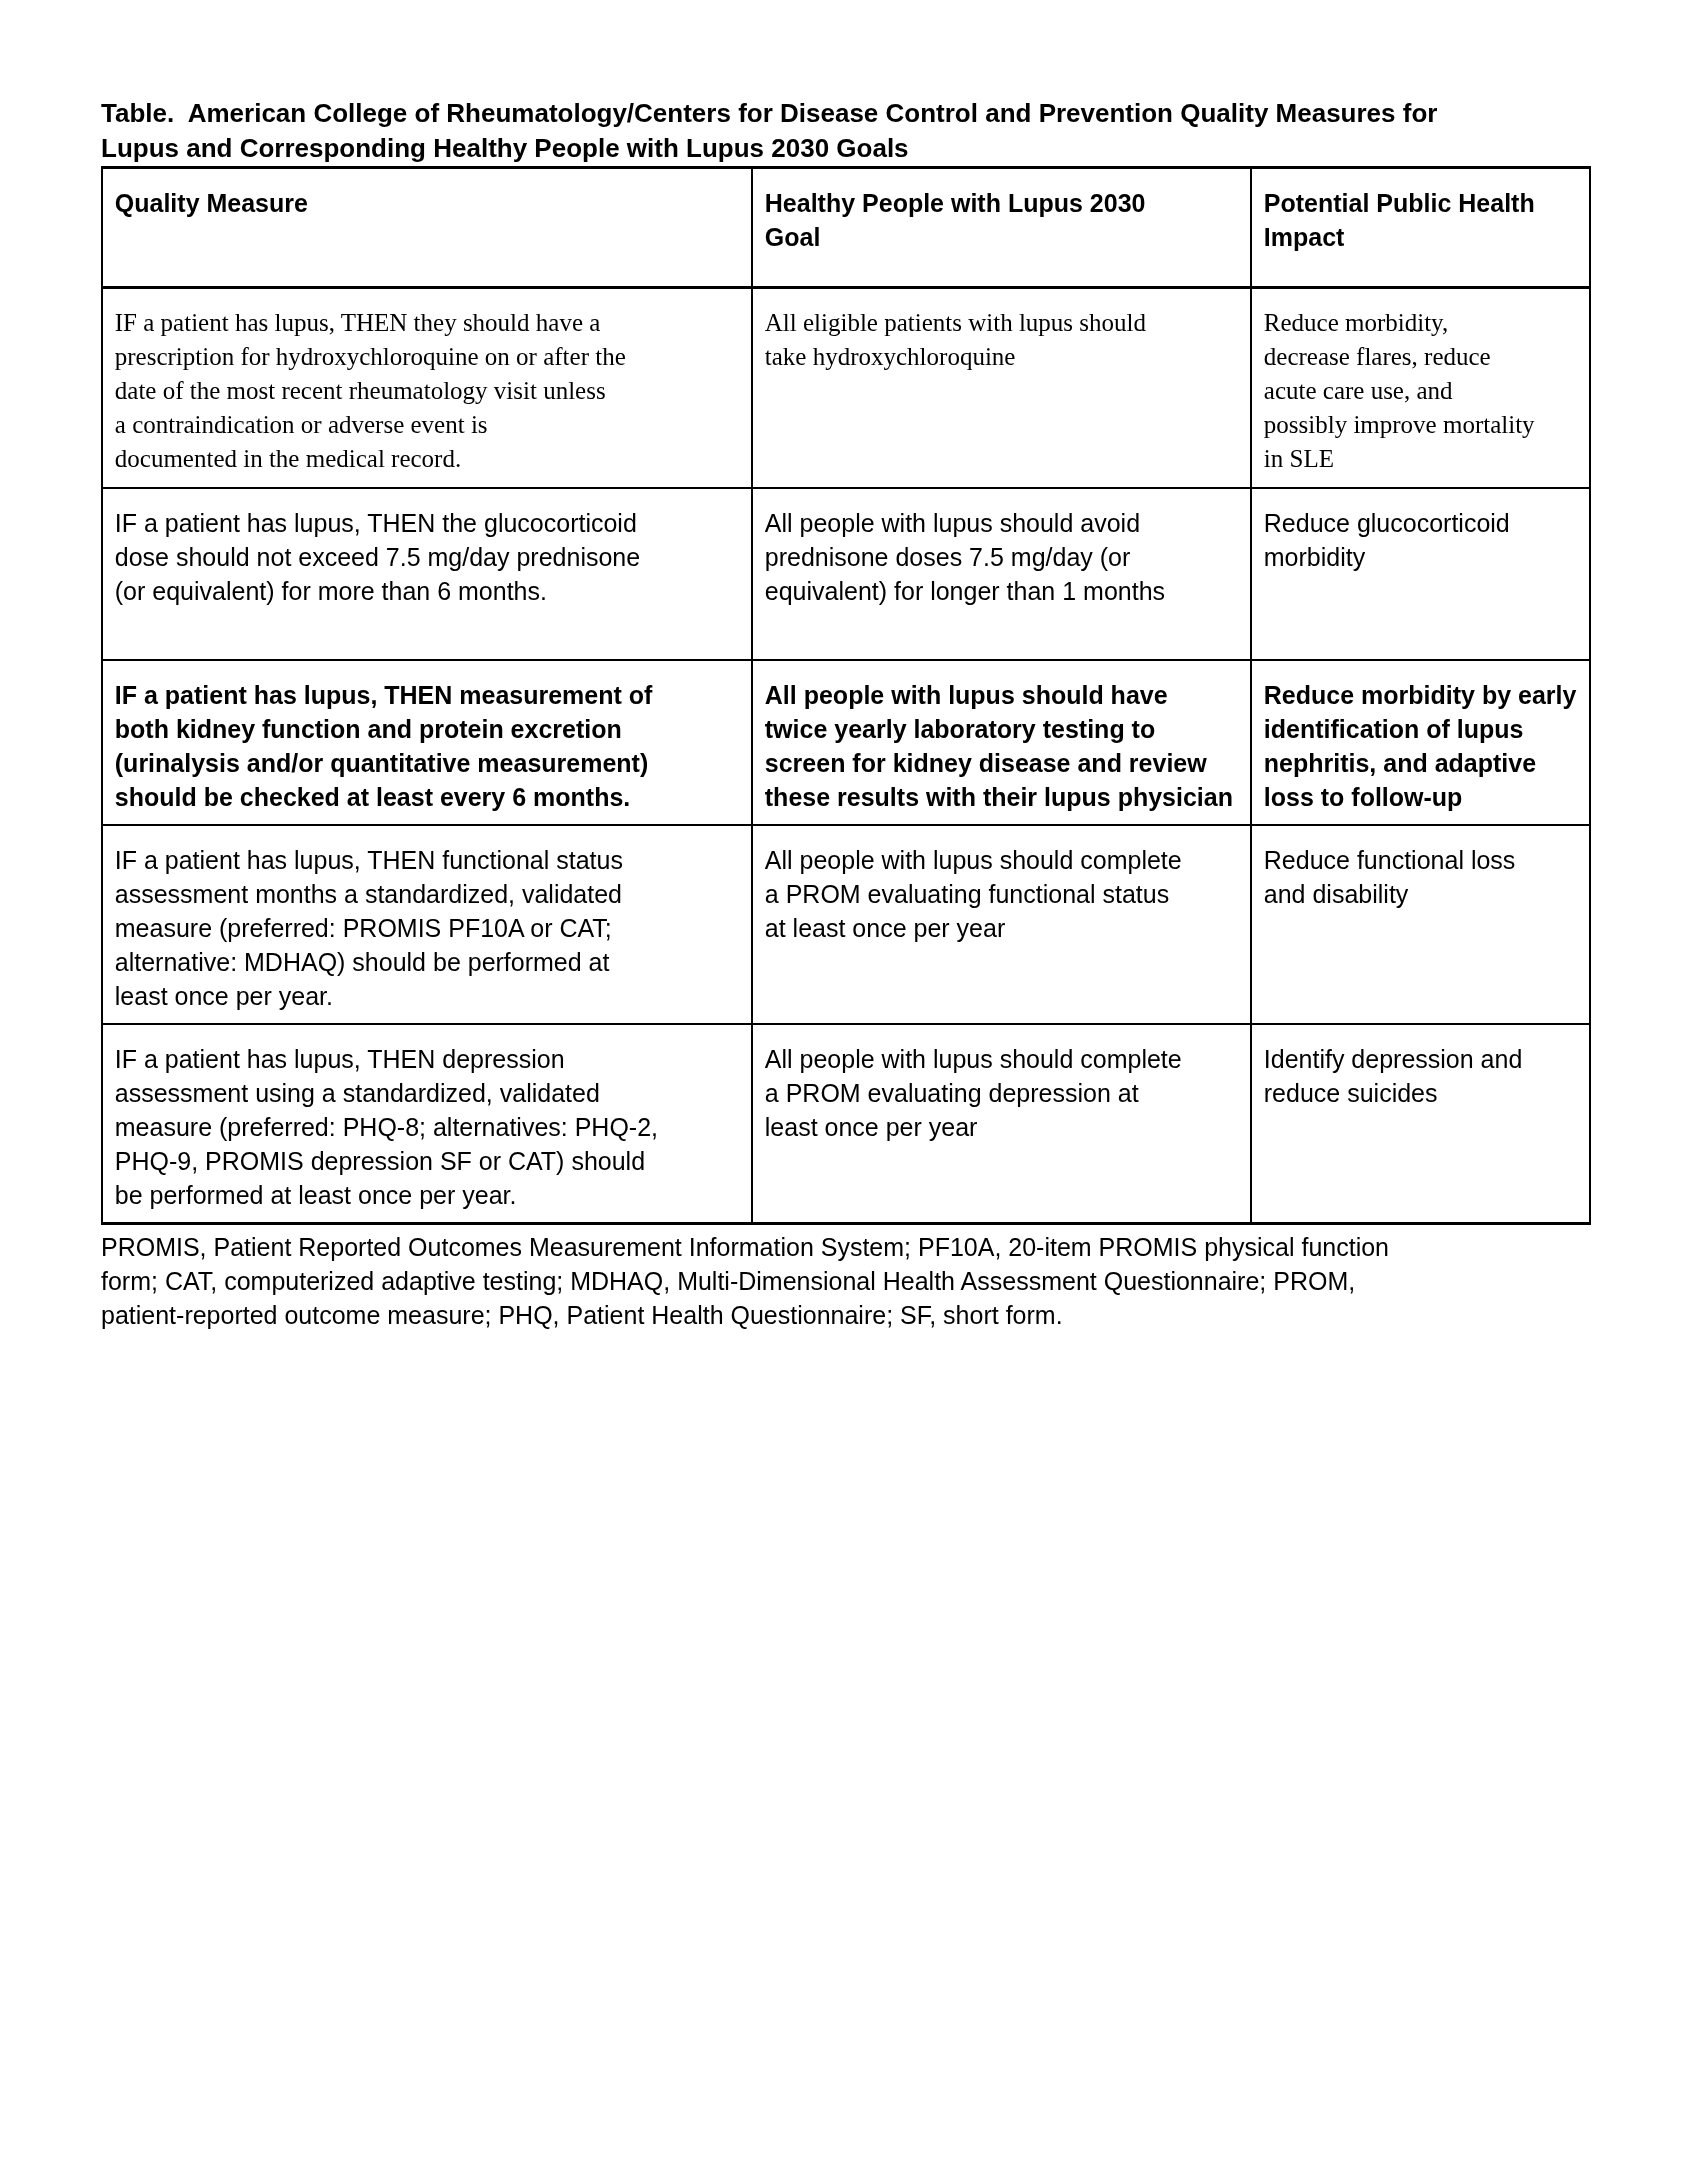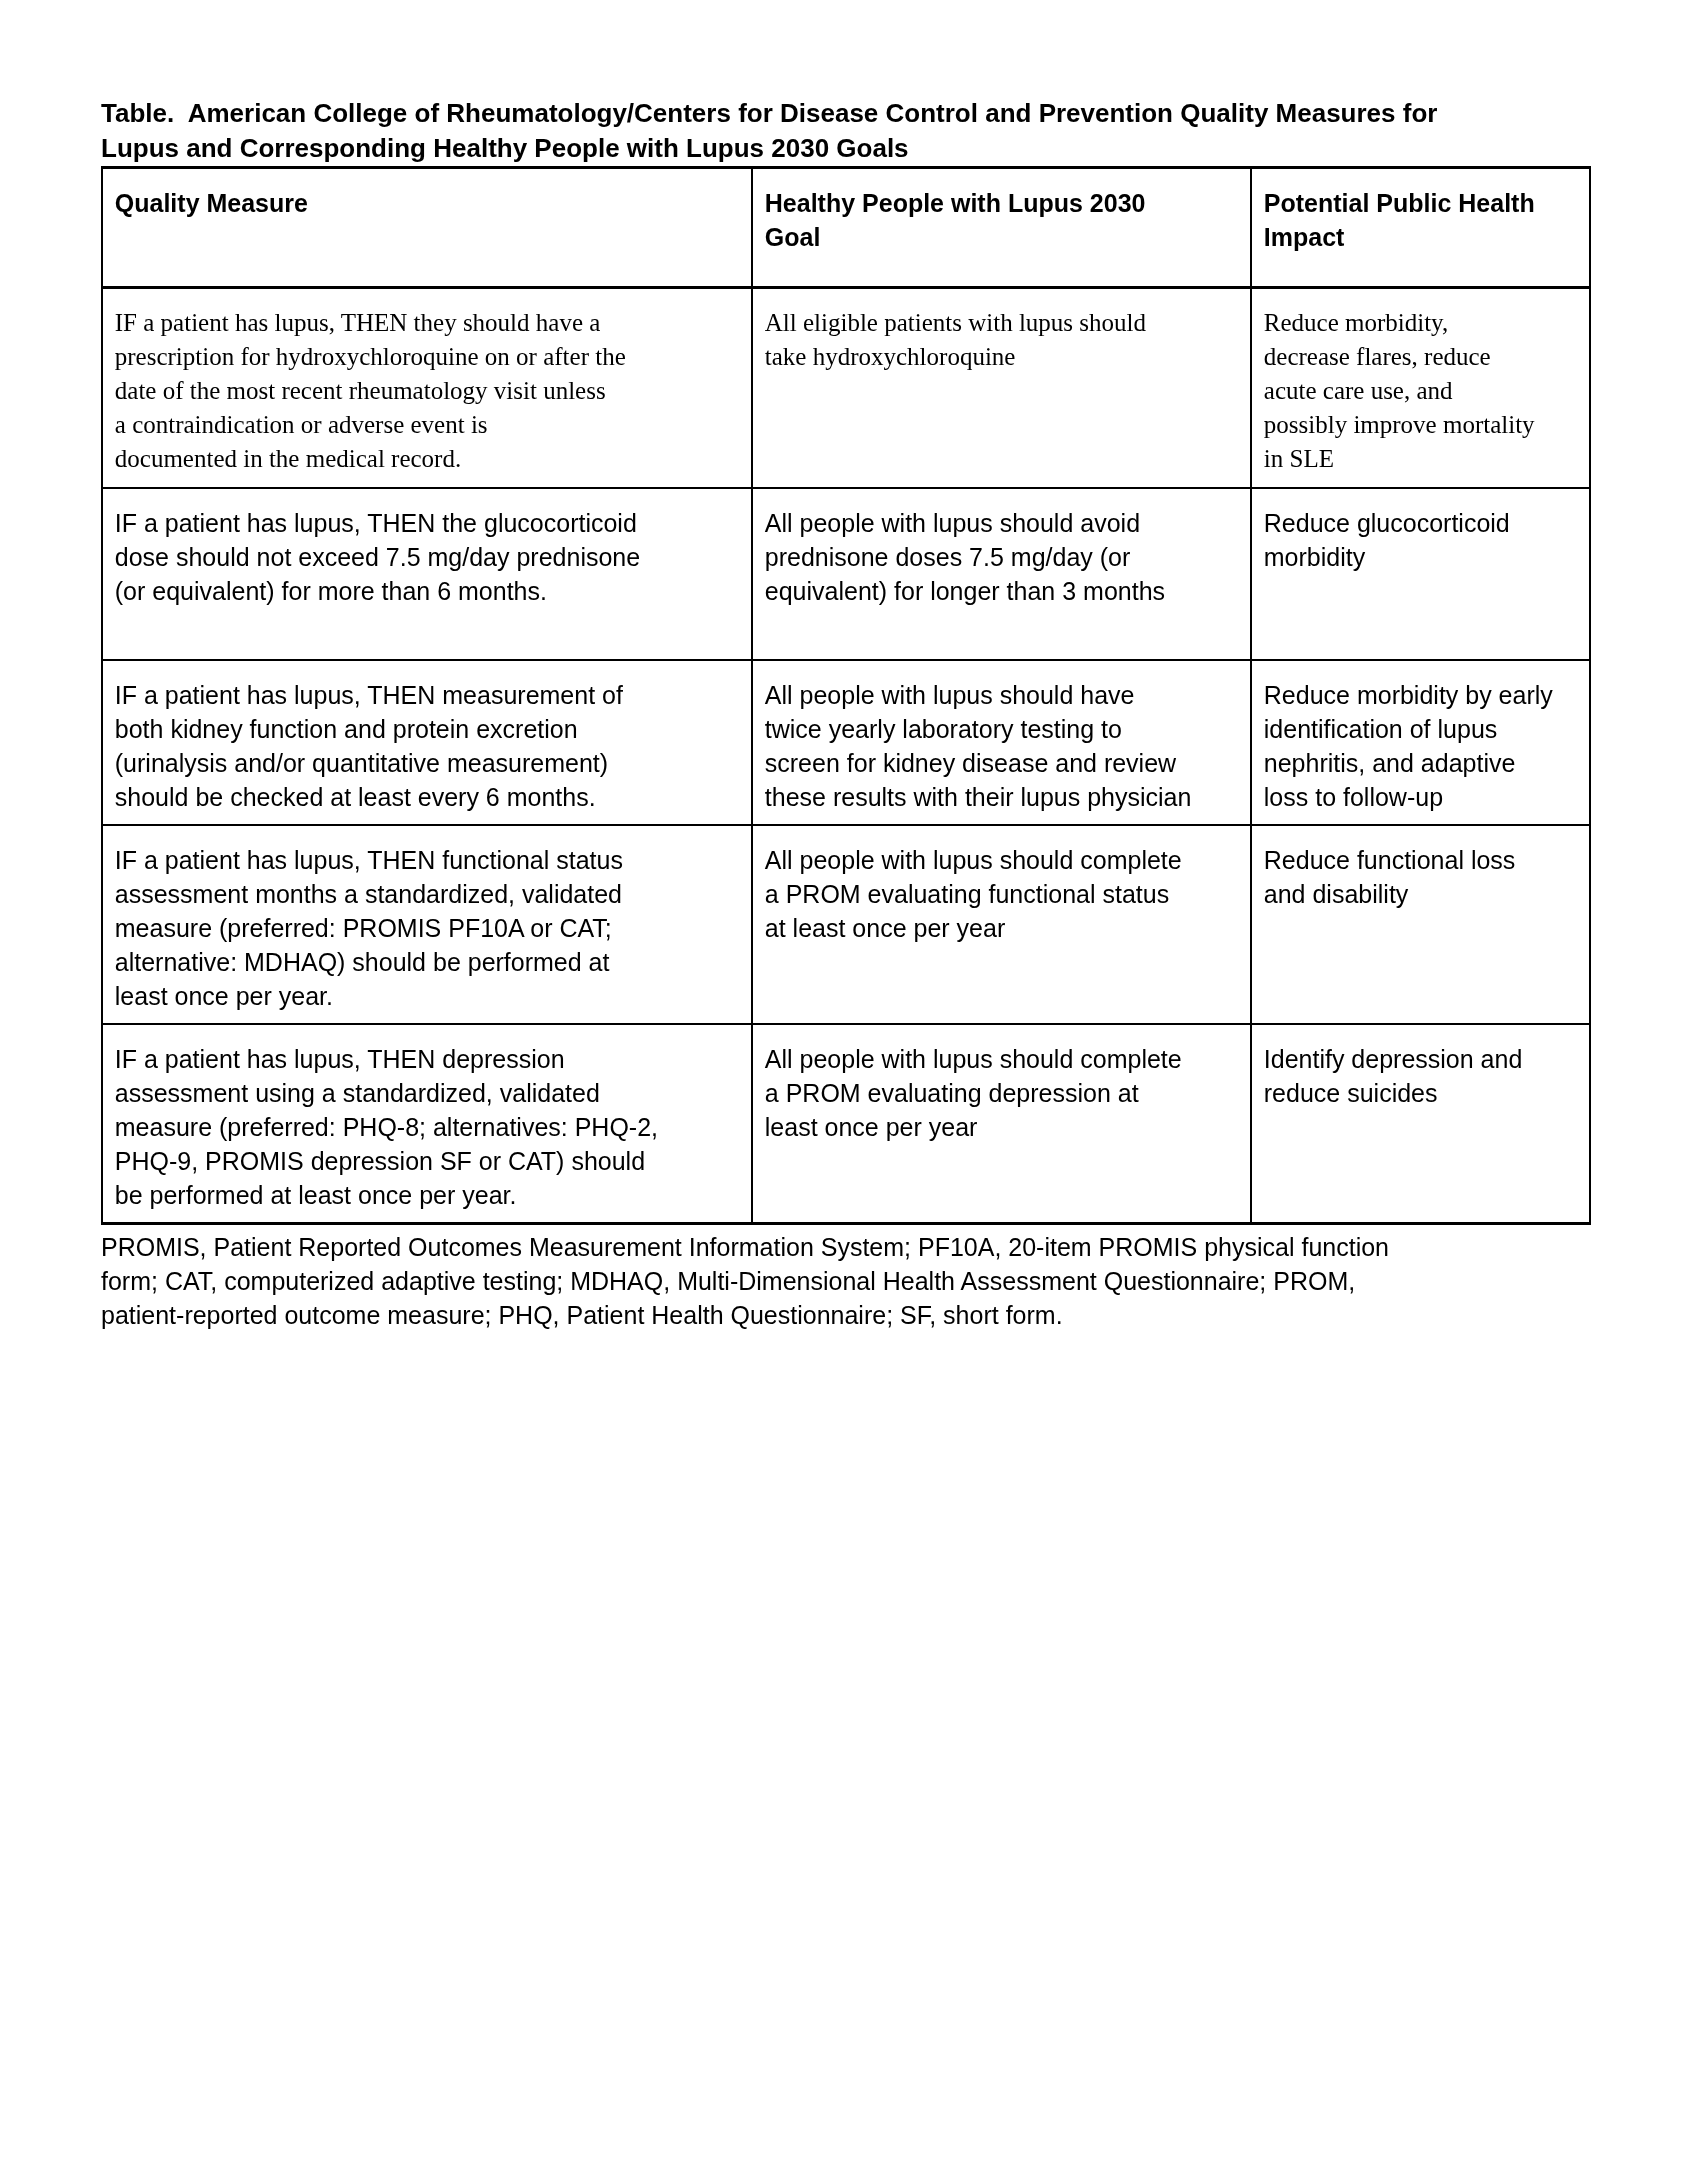--- a/index.html
+++ b/index.html
@@ -47,21 +47,21 @@
     overflow: hidden;
   }
   table.qm-table { border-top: 3.4px solid #000; border-bottom: 3.4px solid #000; border-radius: 23px; }
   table.qm-table thead th {
     font-weight: bold;
     border-bottom: 3.4px solid #000000;
   }
   tr.hdr   { height: 120px; }
   tr.r1    { height: 200px; font-family: Liberation Serif, serif; }
   tr.r2    { height: 172px; }
-  tr.r3    { height: 165px; }
+  tr.r3    { height: 165px; font-weight: bold; }
   tr.r4    { height: 186px; }
   tr.r5    { height: 189px; }
   .footnote {
     font-size: 25px;
     line-height: 34px;
     white-space: pre-wrap;
     margin-top: 5px;
     width: 1490px;
   }
 </style>
@@ -103,21 +103,21 @@
 acute care use, and
 possibly improve mortality
 in SLE</td>
         </tr>
         <tr class="r2">
           <td>IF a patient has lupus, THEN the glucocorticoid
 dose should not exceed 7.5 mg/day prednisone
 (or equivalent) for more than 6 months.</td>
           <td>All people with lupus should avoid
 prednisone doses 7.5 mg/day (or
-equivalent) for longer than 3 months</td>
+equivalent) for longer than 1 months</td>
           <td>Reduce glucocorticoid
 morbidity</td>
         </tr>
         <tr class="r3">
           <td>IF a patient has lupus, THEN measurement of
 both kidney function and protein excretion
 (urinalysis and/or quantitative measurement)
 should be checked at least every 6 months.</td>
           <td>All people with lupus should have
 twice yearly laboratory testing to

